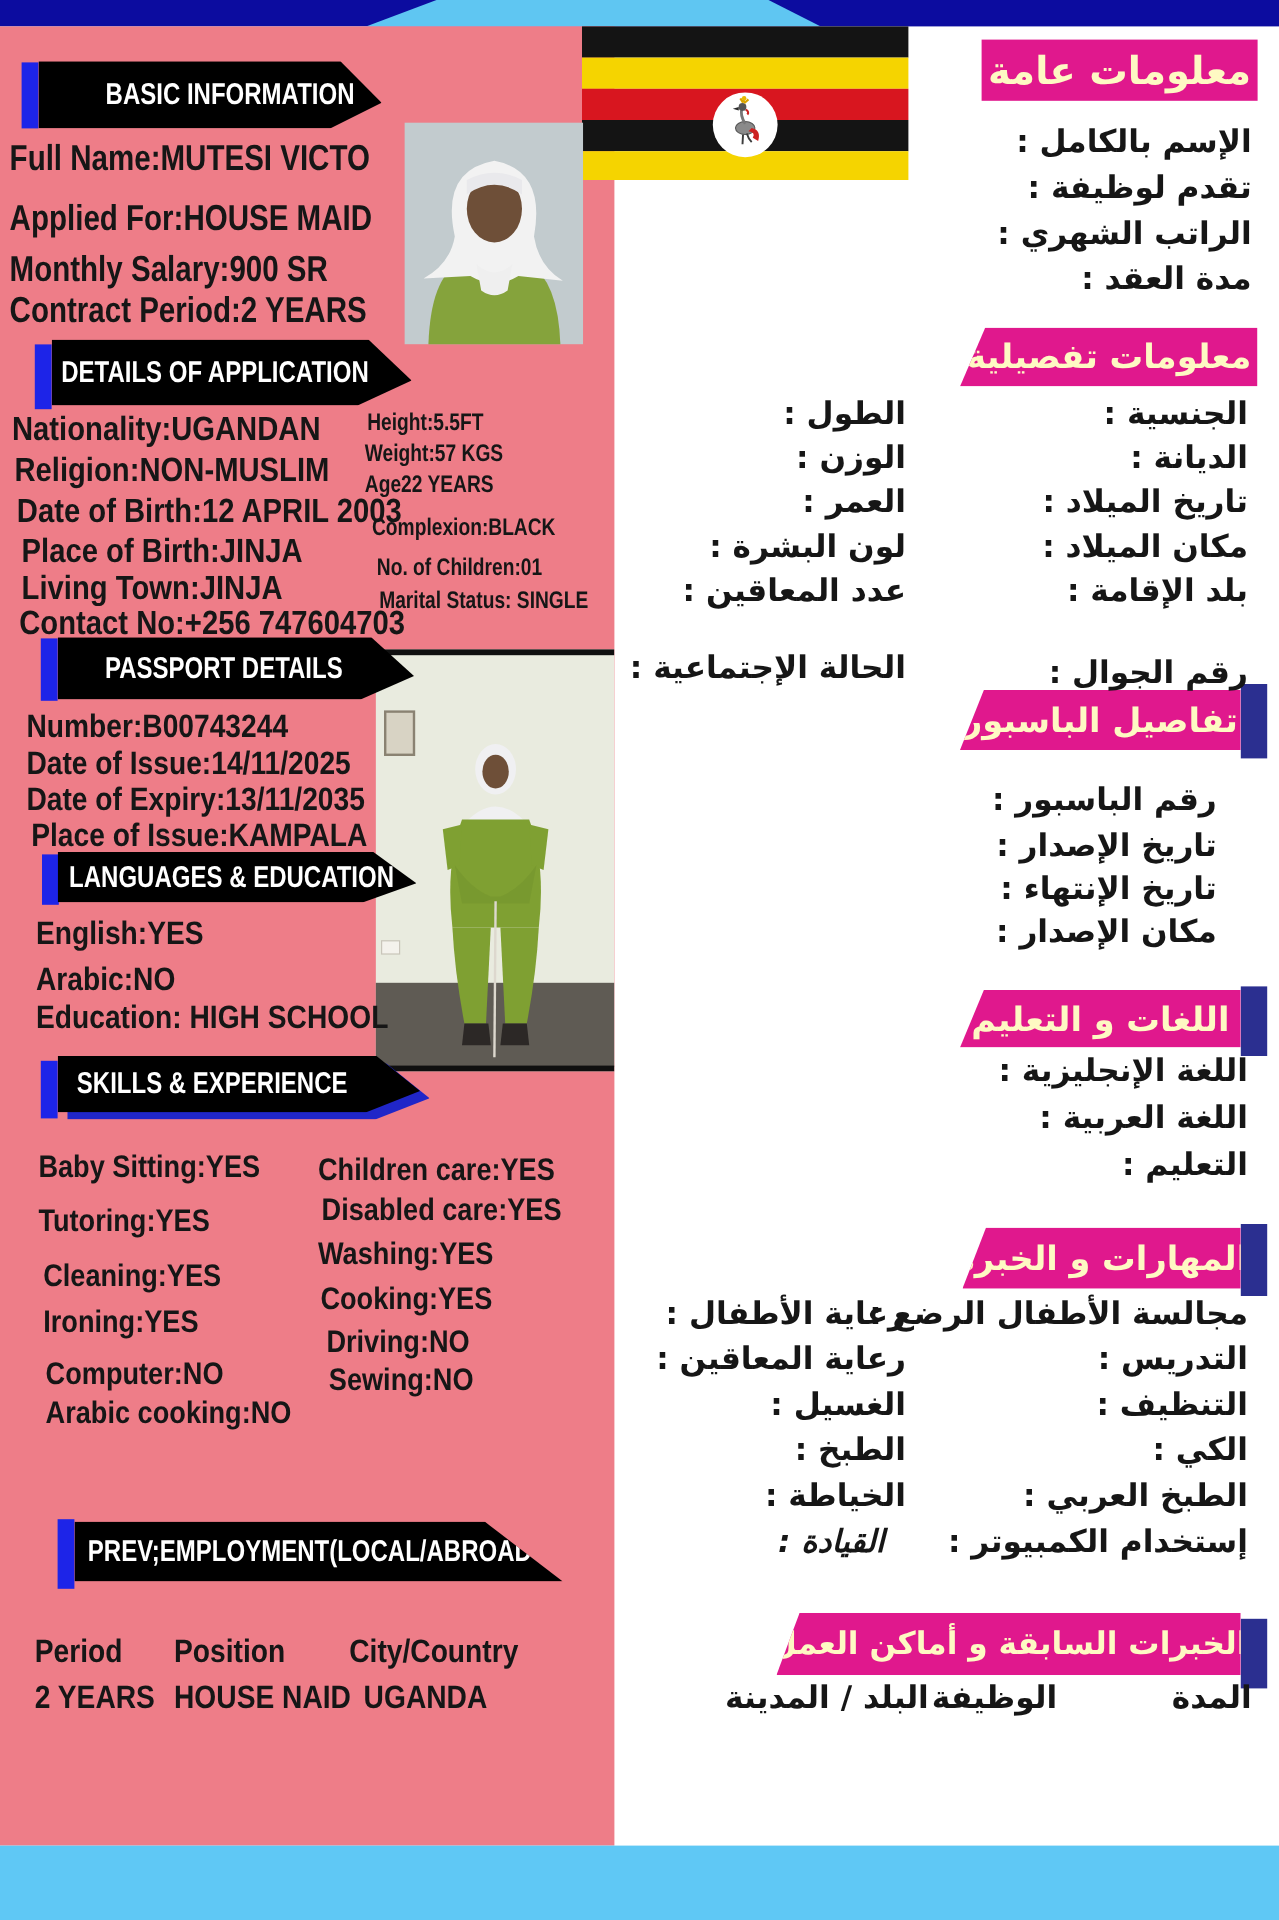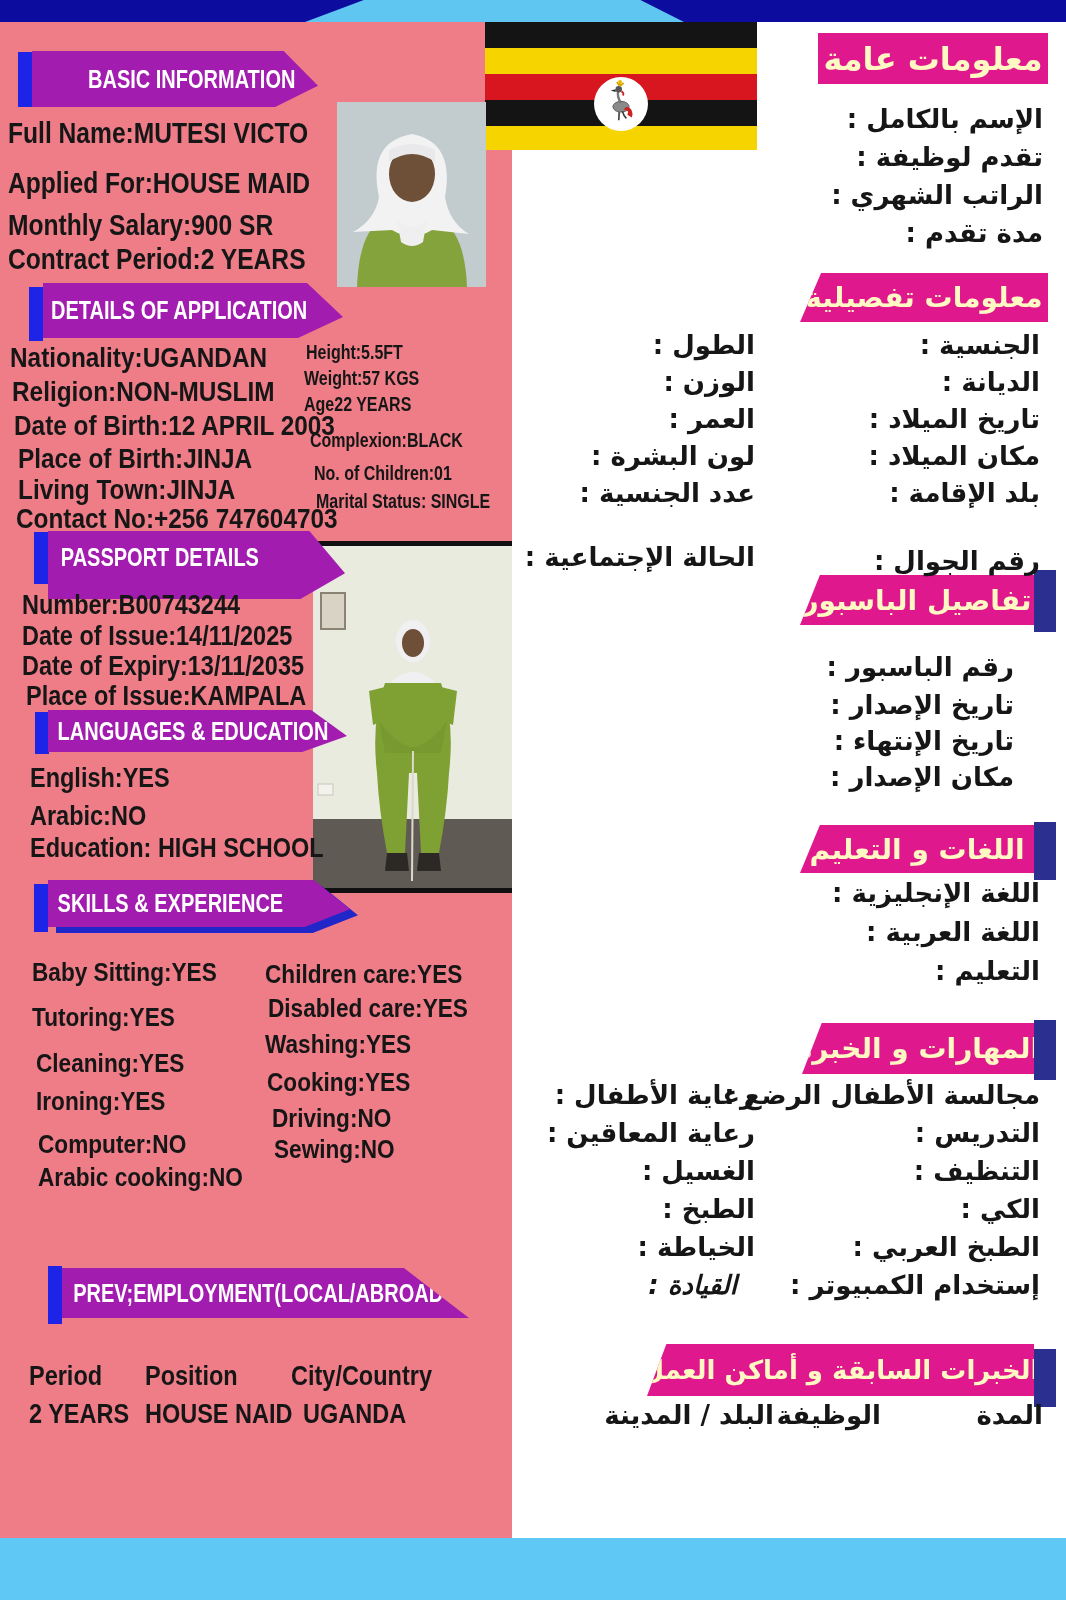--- a/index.html
+++ b/index.html
@@ -11,22 +11,22 @@
   #top-trap{left:305px;top:0;width:379px;height:22px;background:#5fc6f2;
             clip-path:polygon(15.5% 0,88.5% 0,100% 100%,0 100%);}
   
   #left-panel{left:0;top:22px;width:512px;height:1516px;background:#ee7d88;}
   #bottom-strip{left:0;top:1538px;width:1066px;height:62px;background:#5fc8f5;}
   
   #flag{left:485px;top:22px;width:272px;height:128px;}
   .stripe{width:272px;}
   #flag-emblem{left:109px;top:55px;width:54px;height:54px;border-radius:50%;background:#fff;}
   
-  .sky-ribbon{background:#a21caf;color:#fff;
-              clip-path:polygon(0 0,88% 0,100% 62%,85% 100%,0 100%);}
+  .sky-ribbon{background:#000000;color:#fff;
+              clip-path:polygon(0 0,88% 0,100% 62%,85% 100%,0 100%);text-align:right;}
   .sky-ribbon .lbl{display:block;white-space:nowrap;font-weight:bold;font-size:25px;
                    transform:scaleX(.8);transform-origin:0 50%;}
   .s-bar{width:14px;background:#1d24e8;}
   #rib-emp{clip-path:polygon(0 0,84% 0,100% 100%,0 100%);}
   #rib-skills-shadow{background:#2026c8;clip-path:polygon(0 0,88% 0,100% 62%,85% 100%,0 100%);}
   
   .mag-ribbon{background:#e0188d;color:#fef9c3;display:flex;align-items:center;justify-content:center;}
   .mag-skew{clip-path:polygon(8.5% 0,100% 0,100% 100%,0 100%);}
   .mag-ribbon .albl{font-family:"DejaVu Sans",sans-serif;font-weight:bold;font-size:28px;white-space:nowrap;}
   .m-bar{width:22px;background:#2b2f90;}
@@ -113,21 +113,21 @@
   <div class="abs sky-ribbon" style="left:32px;top:51px;width:286px;height:56px;">
     <span class="lbl" style="line-height:56px;padding-left:70px;">BASIC INFORMATION</span>
   </div>
 
   <div class="abs s-bar" style="left:29px;top:287px;height:54px;"></div>
   <div class="abs sky-ribbon" style="left:43px;top:283px;width:300px;height:55px;">
     <span class="lbl" style="line-height:55px;padding-left:10px;">DETAILS OF APPLICATION</span>
   </div>
 
   <div class="abs s-bar" style="left:34px;top:532px;height:52px;"></div>
-  <div class="abs sky-ribbon" style="left:48px;top:531px;width:297px;height:68px;">
+  <div class="abs sky-ribbon" style="left:48px;top:531px;width:297px;height:52px;">
     <span class="lbl" style="line-height:52px;padding-left:16px;">PASSPORT  DETAILS</span>
   </div>
 
   <div class="abs s-bar" style="left:35px;top:712px;height:42px;"></div>
   <div class="abs sky-ribbon" style="left:48px;top:710px;width:299px;height:42px;">
     <span class="lbl" style="line-height:42px;padding-left:12px;">LANGUAGES &amp; EDUCATION</span>
   </div>
 
   <div class="abs" id="rib-skills-shadow" style="left:56px;top:886px;width:302px;height:47px;"></div>
   <div class="abs s-bar" style="left:34px;top:884px;height:48px;"></div>
@@ -213,34 +213,34 @@
   </div>
 
   <div class="abs m-bar" style="left:1034px;top:1349px;height:58px;"></div>
   <div class="abs mag-ribbon" style="left:647px;top:1344px;width:387px;height:52px;clip-path:polygon(5% 0,100% 0,100% 100%,0 100%);">
     <span class="albl" style="font-size:26px;">الخبرات السابقة و أماكن العمل</span>
   </div>
 
   <div class="abs ar" style="right:23px;top:104px;">الإسم بالكامل :</div>
   <div class="abs ar" style="right:23px;top:142px;">تقدم لوظيفة :</div>
   <div class="abs ar" style="right:23px;top:180px;">الراتب الشهري :</div>
-  <div class="abs ar" style="right:23px;top:218px;">مدة تقدم :</div>
+  <div class="abs ar" style="right:23px;top:218px;">مدة العقد :</div>
 
   <div class="abs ar" style="right:26px;top:330px;">الجنسية :</div>
   <div class="abs ar" style="right:26px;top:367px;">الديانة :</div>
   <div class="abs ar" style="right:26px;top:404px;">تاريخ الميلاد :</div>
   <div class="abs ar" style="right:26px;top:441px;">مكان الميلاد :</div>
   <div class="abs ar" style="right:26px;top:478px;">بلد الإقامة :</div>
   <div class="abs ar" style="right:26px;top:546px;">رقم الجوال :</div>
 
   <div class="abs ar" style="right:311px;top:330px;">الطول :</div>
   <div class="abs ar" style="right:311px;top:367px;">الوزن :</div>
   <div class="abs ar" style="right:311px;top:404px;margin-left:12px;">العمر :</div>
   <div class="abs ar" style="right:311px;top:441px;margin-left:29px;">لون البشرة :</div>
-  <div class="abs ar" style="right:311px;top:478px;">عدد الجنسية :</div>
+  <div class="abs ar" style="right:311px;top:478px;">عدد المعاقين :</div>
   <div class="abs ar" style="right:311px;top:542px;">الحالة الإجتماعية :</div>
 
   <div class="abs ar" style="right:52px;top:652px;">رقم الباسبور :</div>
   <div class="abs ar" style="right:52px;top:690px;">تاريخ الإصدار :</div>
   <div class="abs ar" style="right:52px;top:726px;">تاريخ الإنتهاء :</div>
   <div class="abs ar" style="right:52px;top:762px;">مكان الإصدار :</div>
 
   <div class="abs ar" style="right:26px;top:878px;">اللغة الإنجليزية :</div>
   <div class="abs ar" style="right:26px;top:917px;">اللغة العربية :</div>
   <div class="abs ar" style="right:26px;top:956px;">التعليم :</div>

